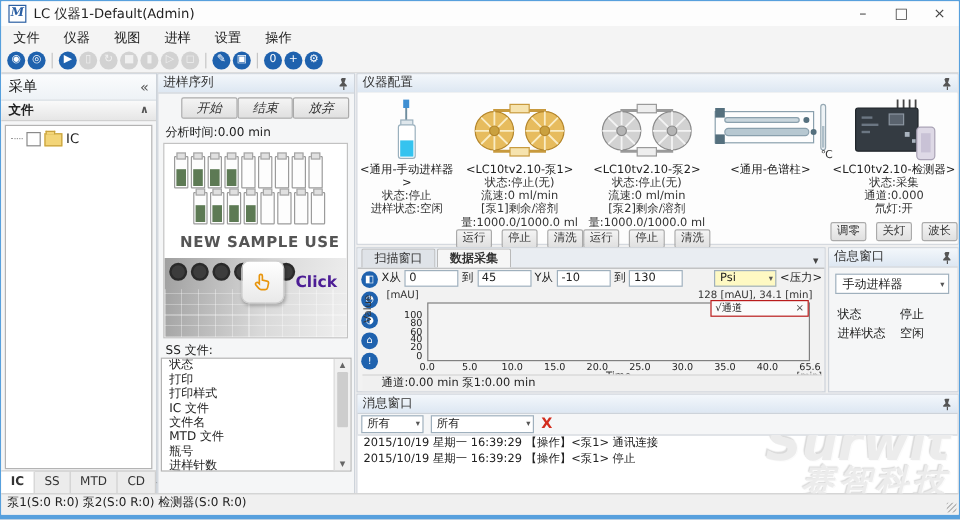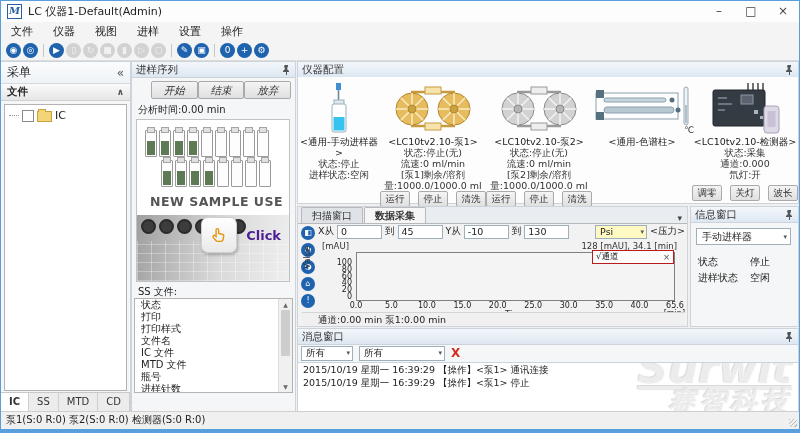--- a/index.html
+++ b/index.html
@@ -118,21 +118,21 @@
   .inforow .lab{width:52px;}
   
   .msg{left:296px;top:267px;width:502px;height:84px;}
   .filterrow{position:absolute;top:16px;left:3px;height:16px;display:flex;align-items:center;gap:6px;}
   .combo{height:13px;background:#fff;border:1px solid #9fb0bd;display:flex;align-items:center;font-size:9.5px;padding-left:4px;}
   .combo .c{margin-left:auto;font-size:7px;padding-right:2px;color:#555;}
   .clear-x{color:#d22d1e;font-weight:bold;font-size:12px;}
   .msgbody{position:absolute;top:33px;left:0;right:0;bottom:0;background:#fff;border-top:1px solid #cdd3da;overflow:hidden;}
   .msgrow{font-size:9.5px;line-height:13px;padding-left:5px;color:#222;position:relative;z-index:2;}
   .watermark{position:absolute;right:6px;bottom:-4px;text-align:right;z-index:1;color:#ececec;
-             text-shadow:1px 1px 0 #fbfbfb,-1px -1px 1px #d9d9d9;font-style:italic;font-weight:bold;line-height:.95;text-decoration:underline;}
+             text-shadow:1px 1px 0 #fbfbfb,-1px -1px 1px #d9d9d9;font-style:italic;font-weight:bold;line-height:.95;}
   .wm1{font-size:42px;}
   .wm2{font-size:27px;letter-spacing:4px;}
   
   .statusbar{position:absolute;left:0;right:0;bottom:0;height:17px;background:#f0f0f0;border-top:1px solid #cfcfcf;
              line-height:16px;padding-left:5px;font-size:10px;color:#222;}
   .grip{position:absolute;right:2px;bottom:2px;width:8px;height:8px;
         background:repeating-linear-gradient(135deg,#bbb 0 1px,transparent 1px 3px);}
   .pinsvg{display:block;}
 </style>
 </head>
@@ -267,22 +267,22 @@
           </svg>
         </div>
         <div class="clicktxt">Click</div>
       </div>
 
       <div class="ssfile">SS 文件:</div>
       <div class="listbox">
         <div class="listrow">状态</div>
         <div class="listrow">打印</div>
         <div class="listrow">打印样式</div>
+        <div class="listrow">IC 文件</div>
         <div class="listrow">文件名</div>
-        <div class="listrow">IC 文件</div>
         <div class="listrow">MTD 文件</div>
         <div class="listrow">瓶号</div>
         <div class="listrow">进样针数</div>
         <div class="vscroll">
           <span class="up">▲</span>
           <span class="vthumb"></span>
           <span class="dn">▼</span>
         </div>
       </div>
     </div>

